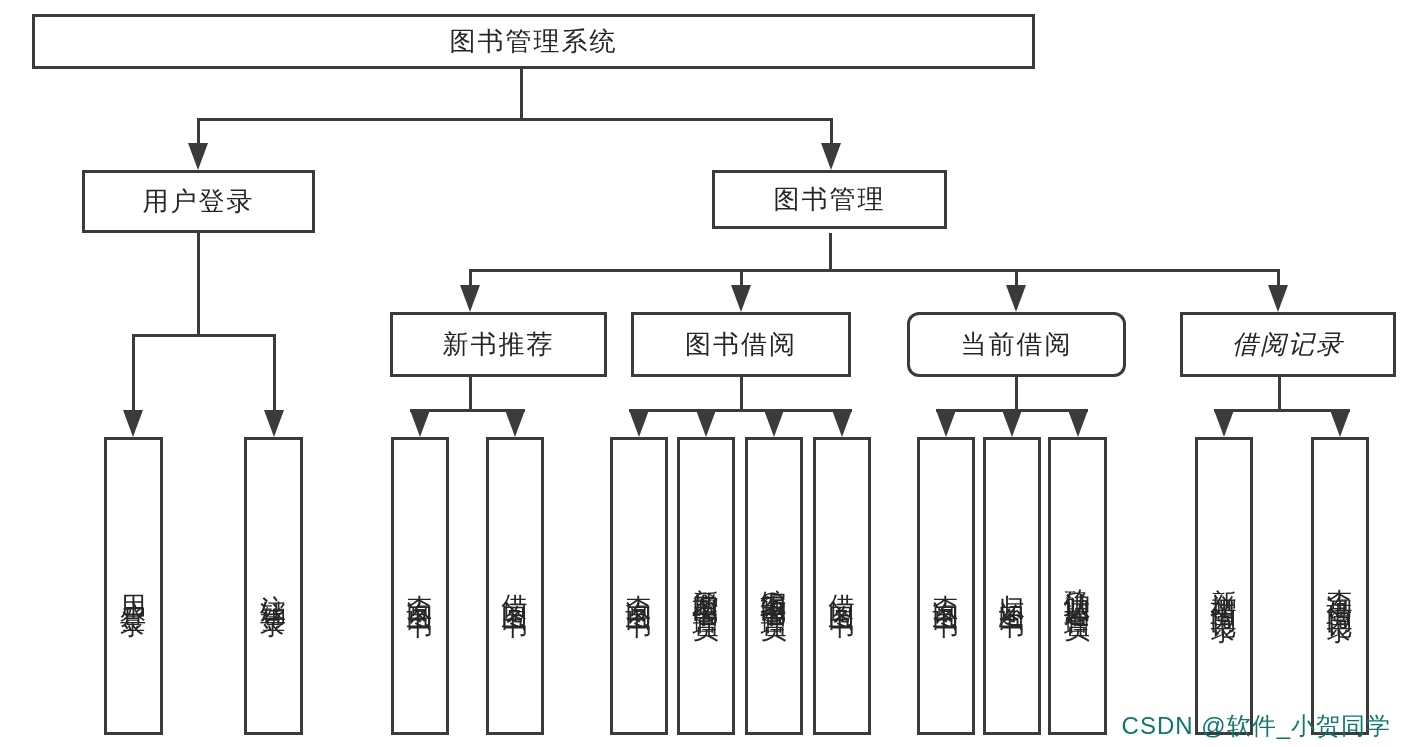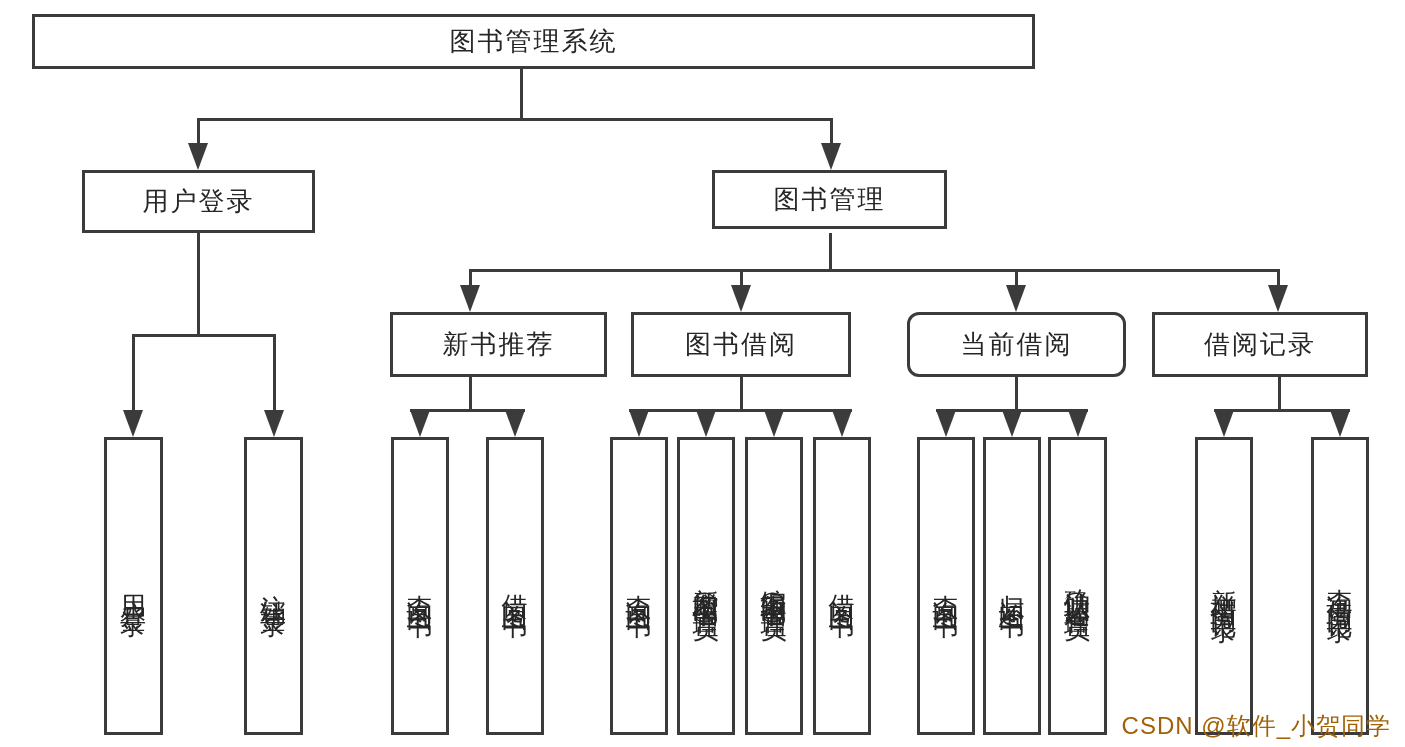--- a/index.html
+++ b/index.html
@@ -43,21 +43,21 @@
     width: 0; height: 0;
     border-left: 10px solid transparent;
     border-right: 10px solid transparent;
     border-top: 27px solid #3b3b3b;
     z-index: 1;
   }
   .watermark {
     position: absolute;
     right: 14px;
     bottom: 5px;
-    color: #a16207;
+    color: #0f766e;
     font-size: 24px;
     letter-spacing: 1px;
     z-index: 3;
     white-space: nowrap;
   }
 </style>
 </head>
 <body>
 
 <div id="stage">
@@ -75,21 +75,21 @@
 
   <div class="box" style="left:362px; top:312px; width:217px; height:65px;margin-left:28px;">
     <span>新书推荐</span>
   </div>
   <div class="box" style="left:631px; top:312px; width:220px; height:65px;text-align:center;">
     <span>图书借阅</span>
   </div>
   <div class="box" style="left:907px; top:312px; width:219px; height:65px;border-radius:12px;">
     <span>当前借阅</span>
   </div>
-  <div class="box" style="left:1152px; top:312px; width:216px; height:65px;">
+  <div class="box" style="left:1180px; top:312px; width:216px; height:65px;font-style:italic;">
     <span>借阅记录</span>
   </div>
 
   <div class="box" style="left:104px; top:437px; width:59px; height:298px;">
     <span class="vtext">用户登录</span>
   </div>
   <div class="box" style="left:244px; top:437px; width:59px; height:298px;">
     <span class="vtext">注销登录</span>
   </div>
 

